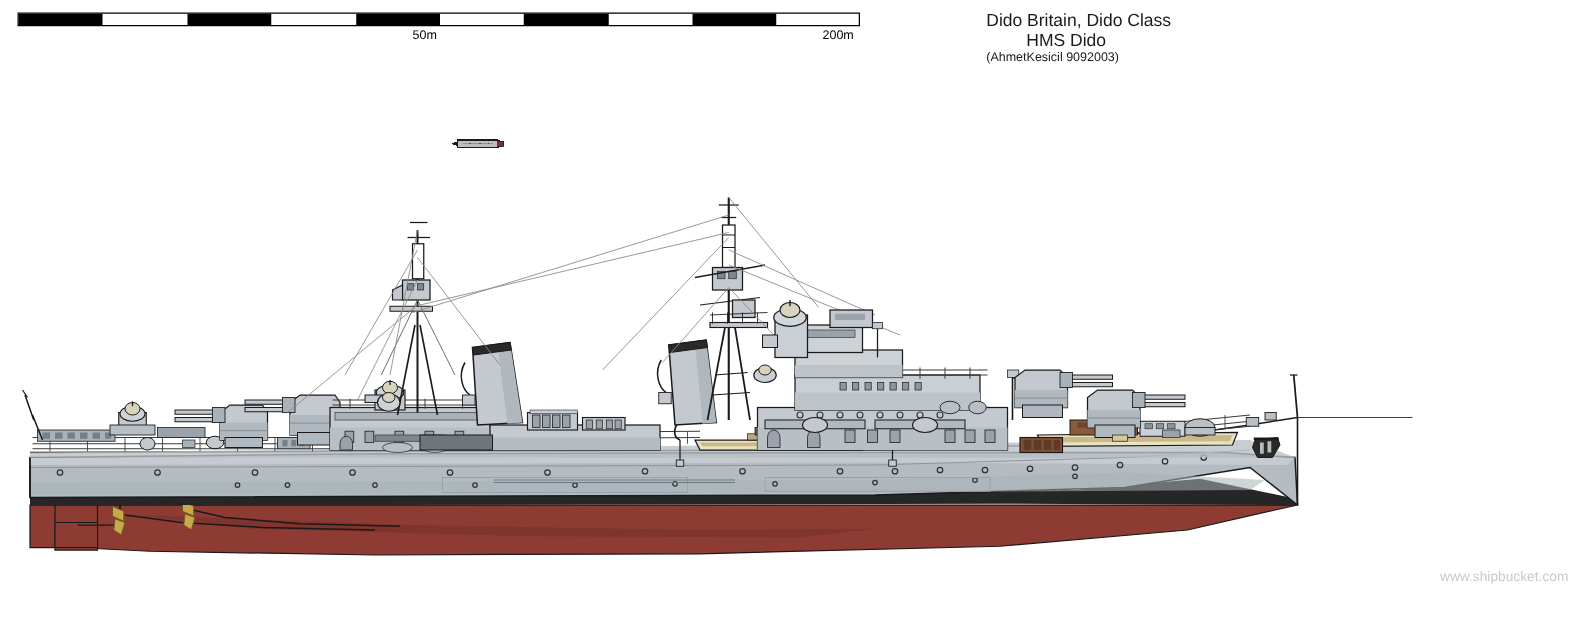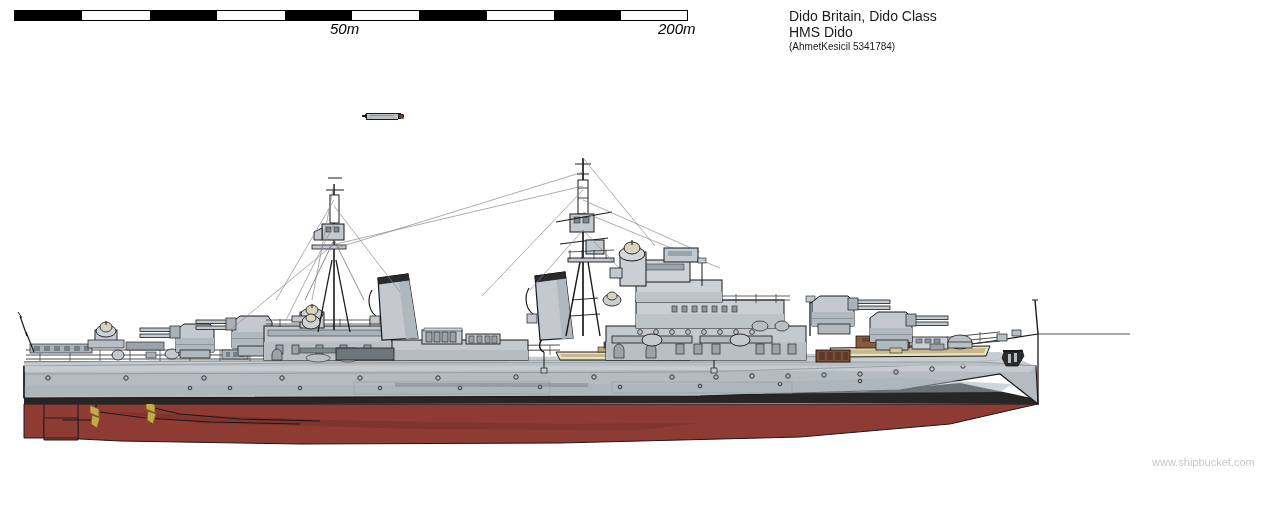--- a/index.html
+++ b/index.html
@@ -4,29 +4,29 @@
 <style>
   html,body{margin:0;padding:0;background:#ffffff;}
   body{width:1272px;height:505px;position:relative;overflow:hidden;
        font-family:"Liberation Sans","DejaVu Sans",sans-serif;}
   .root{position:absolute;left:0;top:0;width:1272px;height:505px;background:#fff;}
 
   
   #scalebar{position:absolute;left:14px;top:10px;width:674px;height:11px;
             border:1px solid #000;box-sizing:border-box;background:#ffffff;}
   #scalebar .seg{position:absolute;top:0;height:9px;background:#000;}
-  .scale-label{position:absolute;font-size:15px;color:#000;line-height:11px;
-               white-space:nowrap;letter-spacing:0px;font-style:italic;}
+  .scale-label{position:absolute;font-size:10px;color:#000;line-height:11px;
+               white-space:nowrap;letter-spacing:0px;}
   #scale-50{left:330px;top:23px;}
   #scale-100{left:658px;top:23px;}
 
   
   #titleblock{position:absolute;left:789px;top:8px;color:#1a1a1a;}
   #titleblock .t1{font-size:14px;line-height:16px;white-space:nowrap;}
-  #titleblock .t2{font-size:14px;line-height:16px;white-space:nowrap;}
+  #titleblock .t2{font-size:14px;line-height:16px;white-space:nowrap;margin-left:32px;}
   #titleblock .t3{font-size:10px;line-height:12px;white-space:nowrap;margin-top:1px;}
 
   
   #watermark{position:absolute;left:1152px;top:456px;font-size:11px;color:#c9c9c9;
              white-space:nowrap;}
 
   
   #inset{position:absolute;left:360px;top:107px;width:46px;height:9px;}
 
   
@@ -44,21 +44,21 @@
     <div class="seg" style="left:270px;width:67px;"></div>
     <div class="seg" style="left:404px;width:68px;"></div>
     <div class="seg" style="left:539px;width:67px;"></div>
   </div>
   <div class="scale-label" id="scale-50">50m</div>
   <div class="scale-label" id="scale-100">200m</div>
 
   <div id="titleblock">
     <div class="t1">Dido Britain, Dido Class</div>
     <div class="t2">HMS Dido</div>
-    <div class="t3">(AhmetKesicil 5341784)</div>
+    <div class="t3">(AhmetKesicil 9092003)</div>
   </div>
 
   <div id="watermark">www.shipbucket.com</div>
 
   <div id="inset">
     <svg width="46" height="9" viewBox="0 0 46 9" shape-rendering="crispEdges">
       <polygon points="6,1 38,1 43,3 43,5 38,7 6,7" fill="#b9bfc3" stroke="#1a1a1a" stroke-width="1"></polygon>
       <rect x="38" y="2" width="5" height="4" fill="#7a3530" stroke="#1a1a1a" stroke-width="0.6"></rect>
       <polygon points="6,2 1,4 6,6" fill="#1a1a1a"></polygon>
       <rect x="10" y="3" width="24" height="1" fill="#8e969c"></rect>

